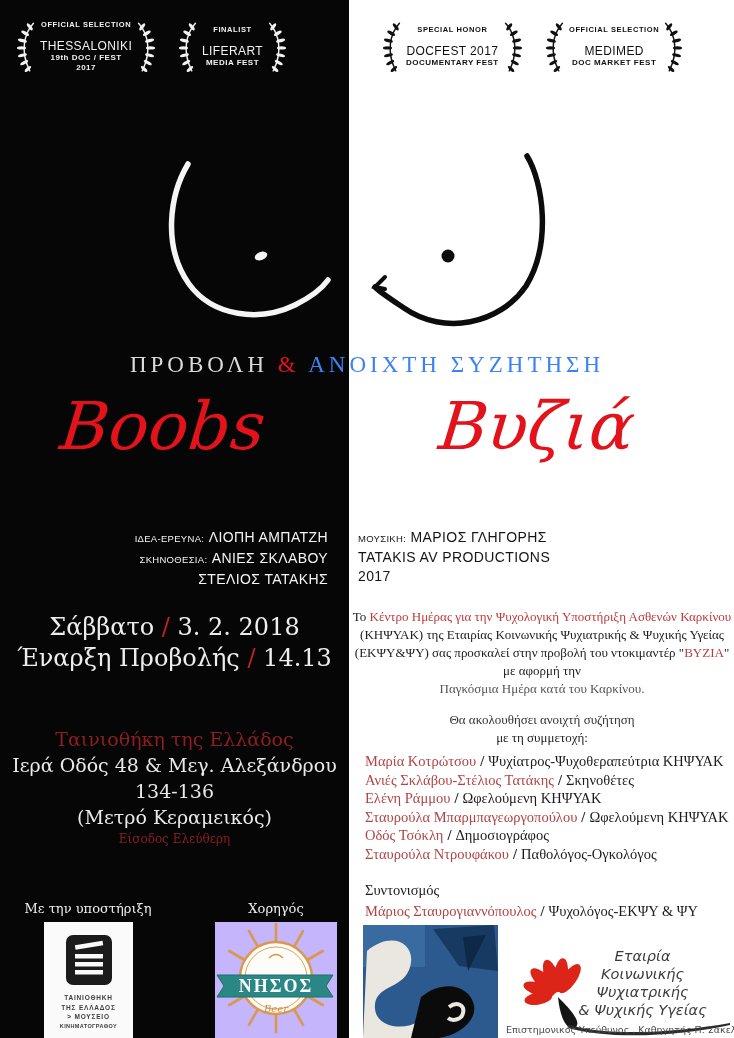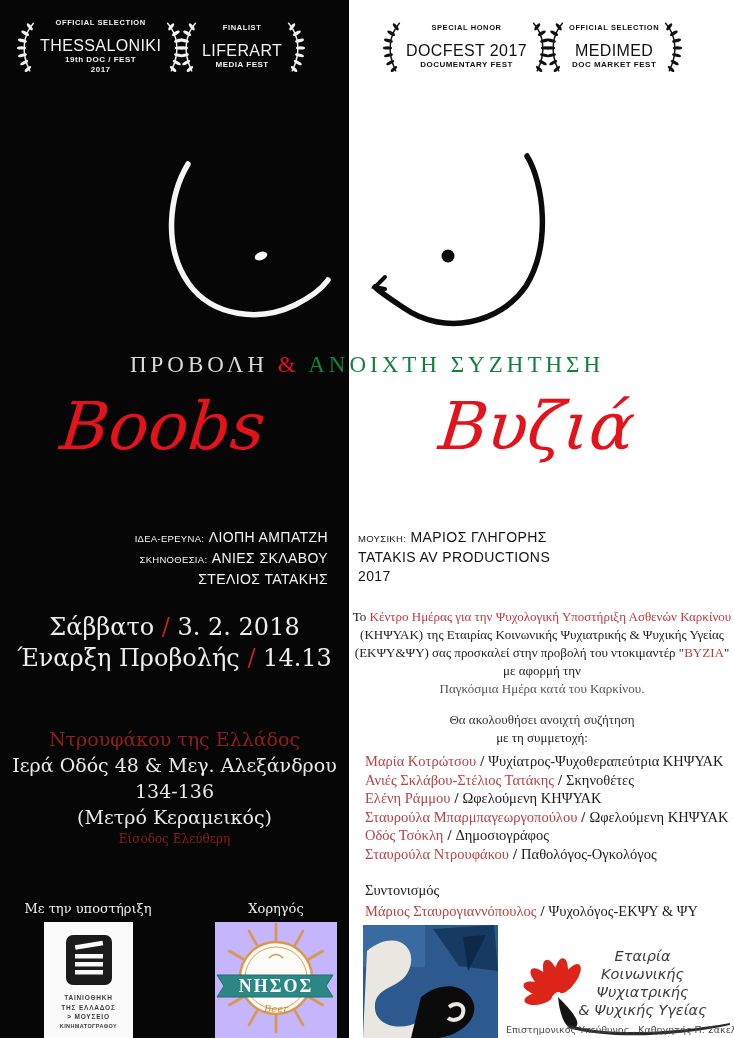--- a/index.html
+++ b/index.html
@@ -7,36 +7,36 @@
   body { font-family:"Liberation Sans", sans-serif; background:#fff; }
   .poster { position:relative; width:734px; height:1038px; background:#ffffff; overflow:hidden; }
   .panel-left { position:absolute; left:0; top:0; width:349px; height:1038px; background:#060606; }
 
   
   .badge { position:absolute; top:15px; height:64px; display:flex; align-items:center; }
   .badge .laurel { width:22px; height:58px; flex:0 0 auto; }
   .badge .laurel.flip { transform:scaleX(-1); }
   .badge .col { display:flex; flex-direction:column; align-items:center; line-height:1.12; padding:0 2px; }
   .b-top  { font-size:7.5px; font-weight:bold; letter-spacing:.6px; white-space:nowrap; }
-  .b-name { font-size:16px; letter-spacing:.4px; white-space:nowrap; margin-top:10px; }
+  .b-name { font-size:12px; letter-spacing:.4px; white-space:nowrap; margin-top:10px; }
   .b-sub  { font-size:8px; font-weight:bold; letter-spacing:.5px; white-space:nowrap; margin-top:1px; }
   .badge.light { color:#f2f2f2; }
   .badge.dark  { color:#101010; }
   #badge-1 { left:16px; }  #badge-2 { left:178px; }
   #badge-3 { left:382px; } #badge-4 { left:545px; }
 
   
   .breast { position:absolute; }
   #breast-left  { left:155px; top:150px; }
   #breast-right { left:368px; top:146px; }
 
   
   .screening-title { position:absolute; top:352px; left:0; width:734px; text-align:center;
     font-family:"Liberation Serif", serif; font-size:23px; letter-spacing:4px; white-space:nowrap; }
-  .st-left { color:#dadada; } .st-amp { color:#e3131b; } .st-right { color:#15803d; }
+  .st-left { color:#dadada; } .st-amp { color:#e3131b; } .st-right { color:#3b82f6; }
 
   .script-title { position:absolute; top:388px; width:250px; text-align:center;
     font-family:"DejaVu Serif", serif; font-style:italic; font-size:66px; color:#e3131b;
     transform:skewX(-6deg); }
   #title-en { left:38px; }
   #title-gr { left:412px; }
 
   
   .credits { position:absolute; top:527px; line-height:19px; white-space:nowrap; }
   .credits .lbl { font-size:9.5px; letter-spacing:.3px; }
@@ -217,21 +217,21 @@
       <span>3. 2. 2018</span>
     </div>
     <div>
       <span>Έναρξη Προβολής</span>
       <span class="red-slash">/</span>
       <span>14.13</span>
     </div>
   </div>
 
   <div class="event-where">
-    <div class="dark-red">Ντρουφάκου της Ελλάδος</div>
+    <div class="dark-red">Ταινιοθήκη της Ελλάδος</div>
     <div>Ιερά Οδός 48 &amp; Μεγ. Αλεξάνδρου 134-136</div>
     <div>(Μετρό Κεραμεικός)</div>
   </div>
   <div class="event-admission">Είσοδος Ελεύθερη</div>
 
   <div class="invitation">
     <div>
       <span>Το </span><span class="inv-red">Κέντρο Ημέρας για την Ψυχολογική Υποστήριξη Ασθενών Καρκίνου</span>
     </div>
     <div>(ΚΗΨΥΑΚ) της Εταιρίας Κοινωνικής Ψυχιατρικής &amp; Ψυχικής Υγείας</div>

